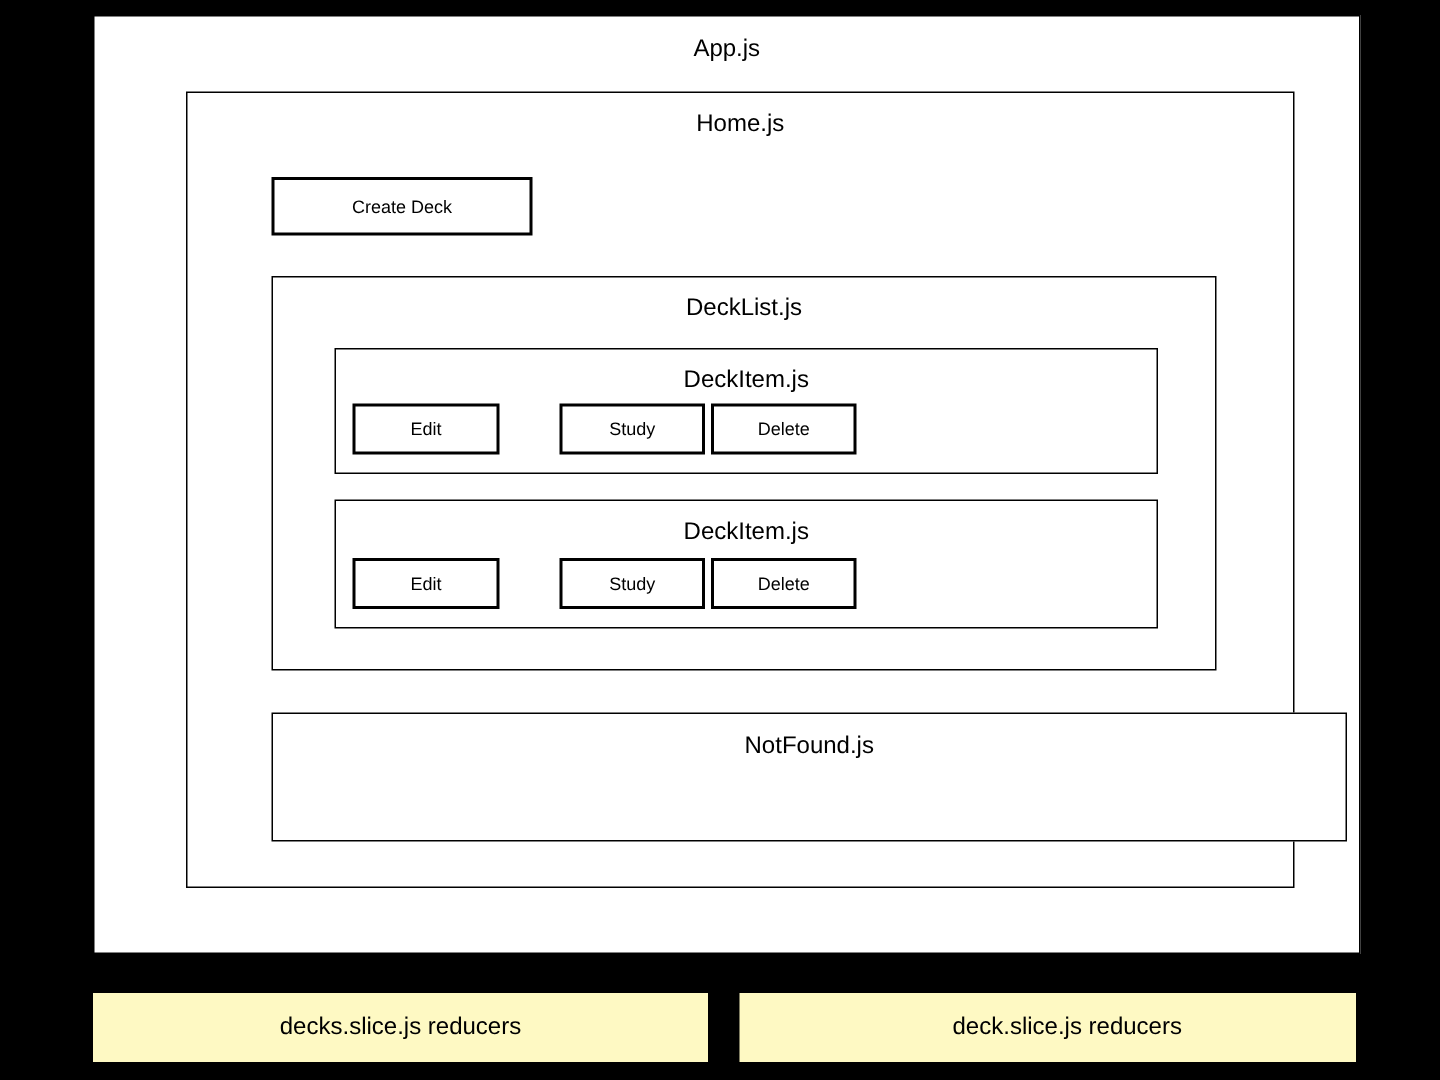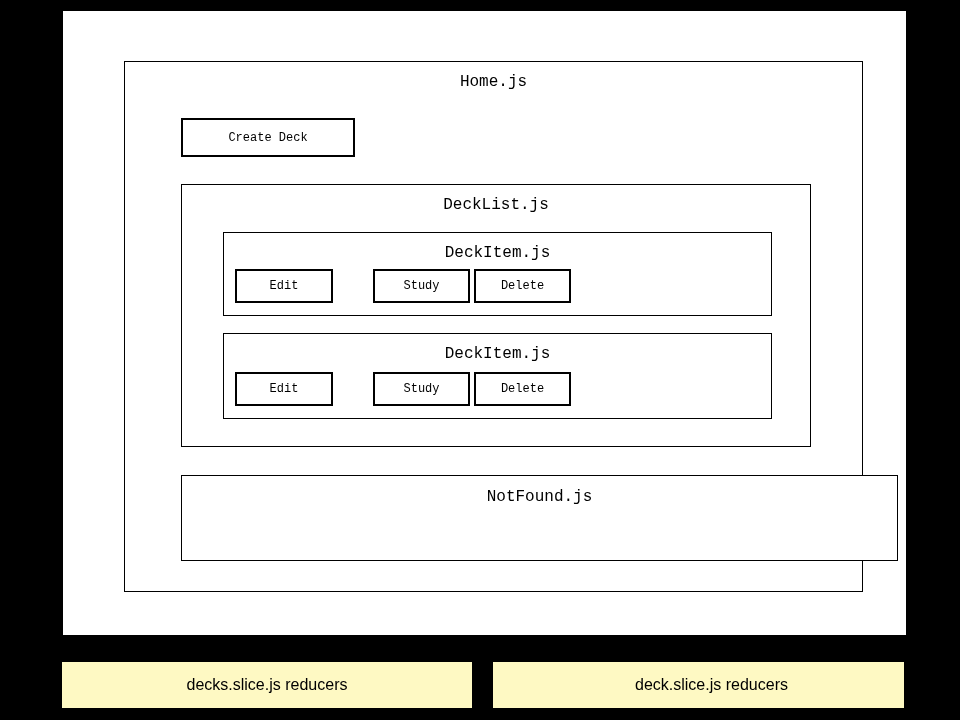--- a/index.html
+++ b/index.html
@@ -42,21 +42,21 @@
     justify-content: center;
     font-size: 16px;
     white-space: nowrap;
   }
 
   
   #app-box   { left: 62px;  top: 10px;  width: 845px; height: 626px; }
   #app-title { top: 12px; }
 
   
-  #home-box   { left: 61px; top: 50px; width: 739px; height: 531px; font-family: Liberation Mono, monospace; }
+  #home-box   { left: 61px; top: 50px; width: 739px; height: 531px; }
   #home-title { top: 11px; }
 
   
   #create-deck { left: 56px; top: 56px; width: 174px; height: 39px; }
 
   
   #decklist-box   { left: 56px; top: 122px; width: 630px; height: 263px; }
   #decklist-title { top: 11px; }
 
   
@@ -75,20 +75,21 @@
   #notfound-title { top: 12px; }
 
   
   #reducers-left  { left: 62px;  top: 662px; width: 410px; height: 46px; }
   #reducers-right { left: 493px; top: 662px; width: 411px; height: 46px; padding-left: 26px; }
 </style>
 </head>
 <body>
 
 <div class="box" id="app-box">
+  <div class="box-title" id="app-title">App.js</div>
 
   <div class="box" id="home-box">
     <div class="box-title" id="home-title">Home.js</div>
 
     <div class="btn" id="create-deck">Create Deck</div>
 
     <div class="box" id="decklist-box">
       <div class="box-title" id="decklist-title">DeckList.js</div>
 
       <div class="box deckitem-box btn-row-1" id="deckitem-1">

